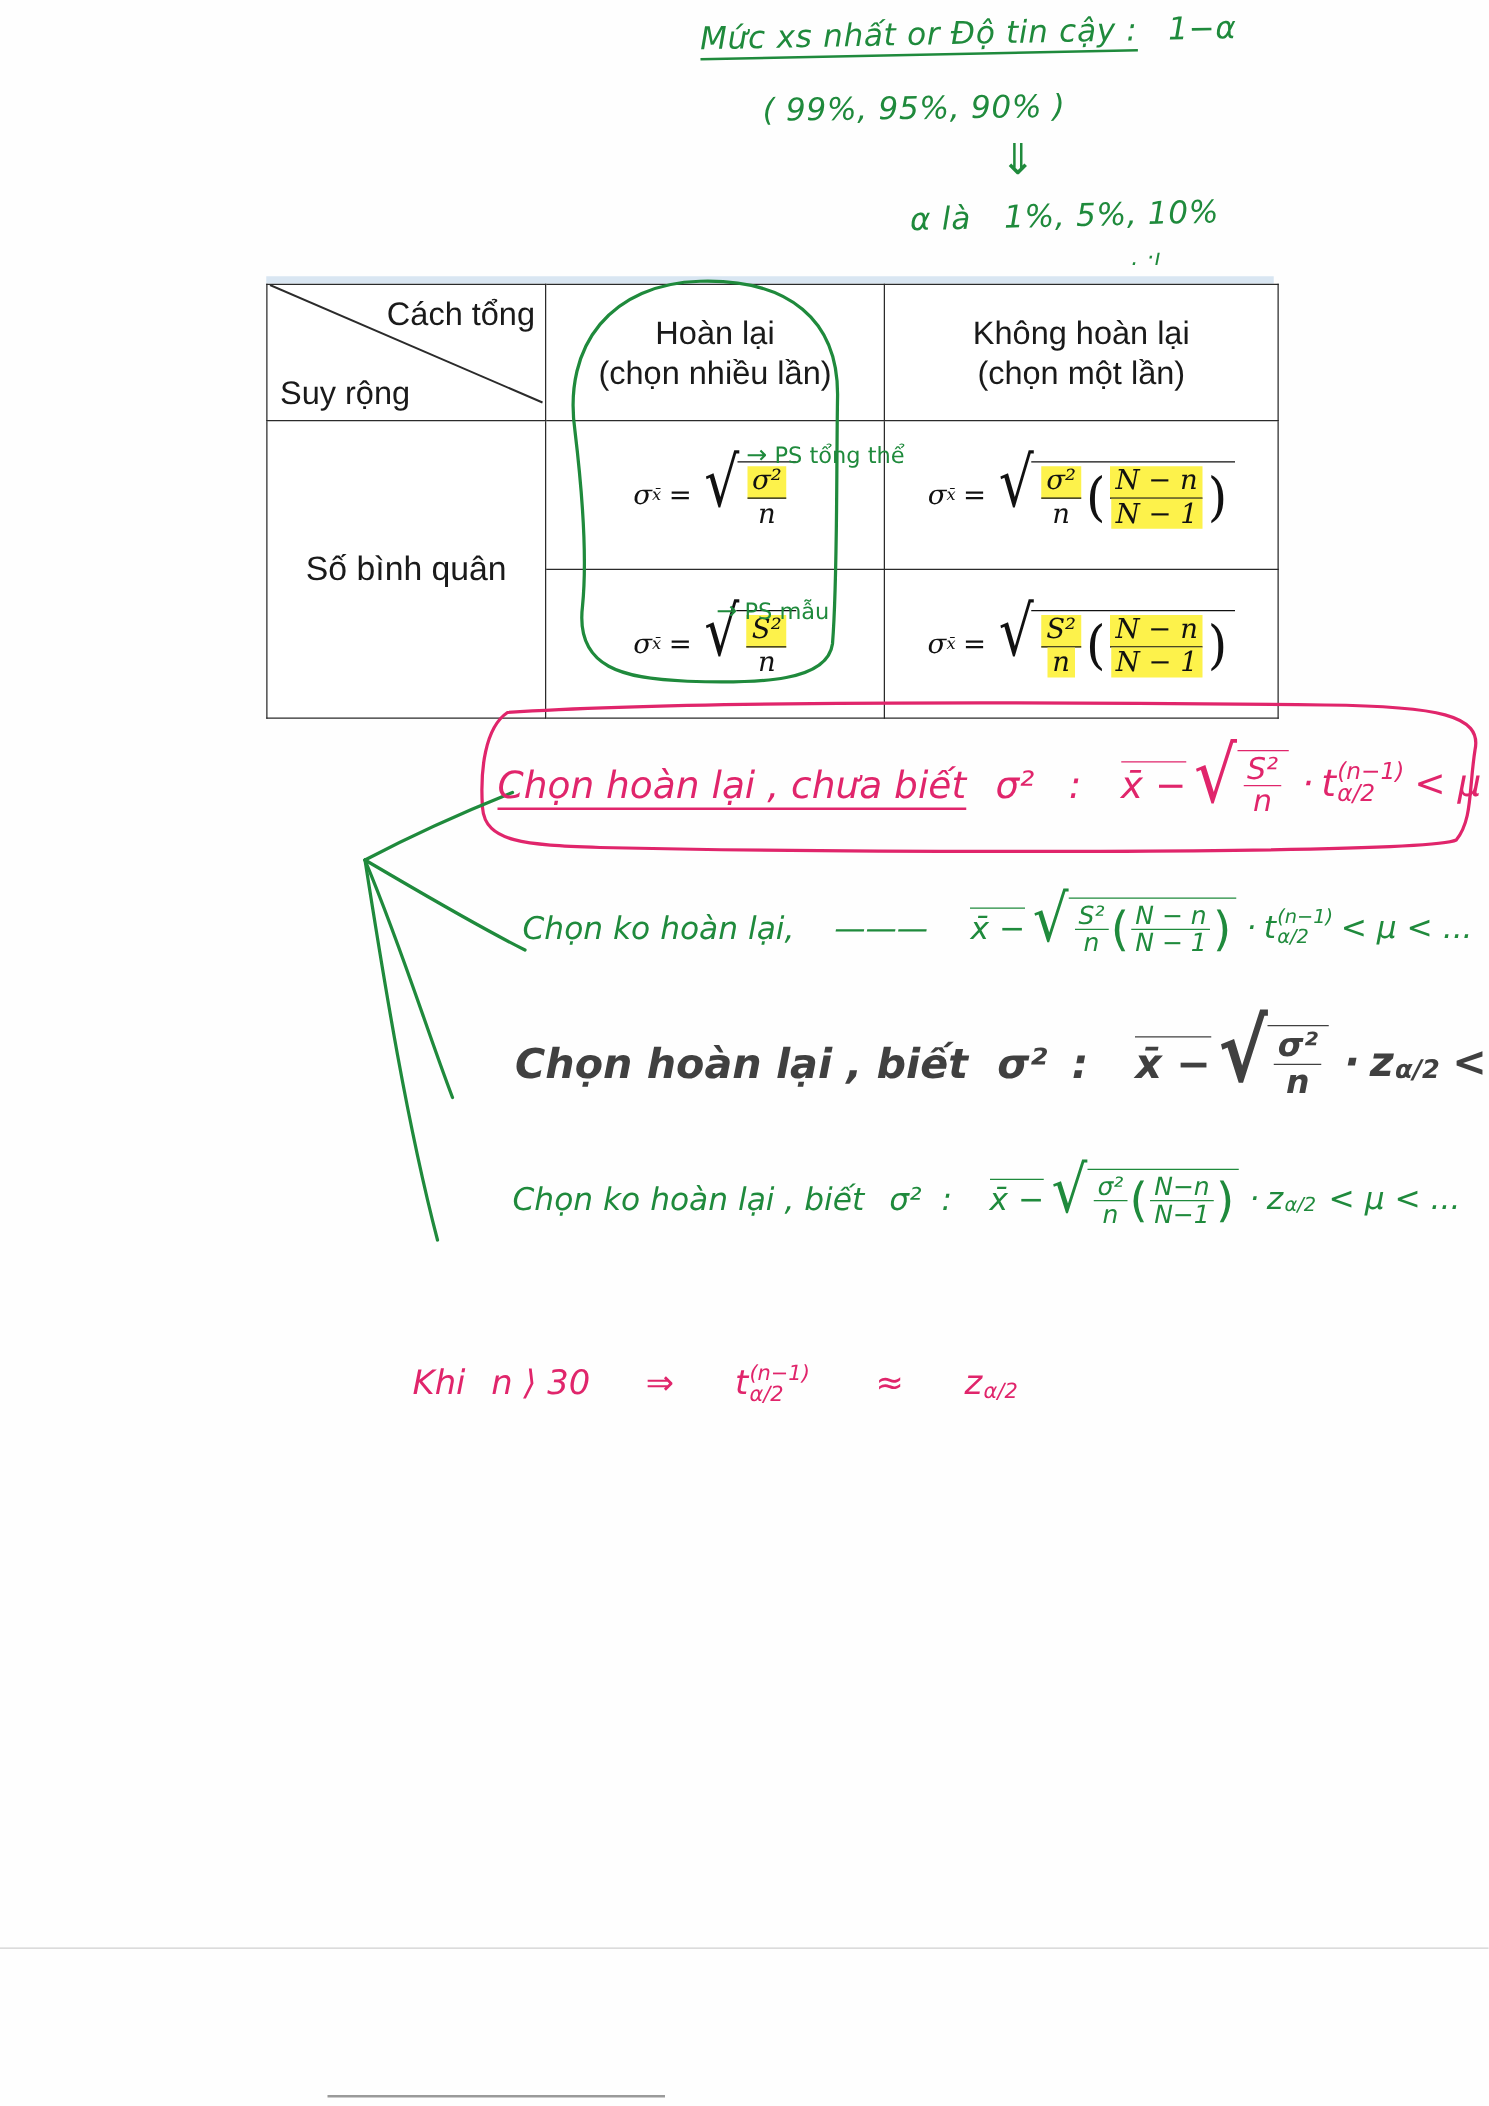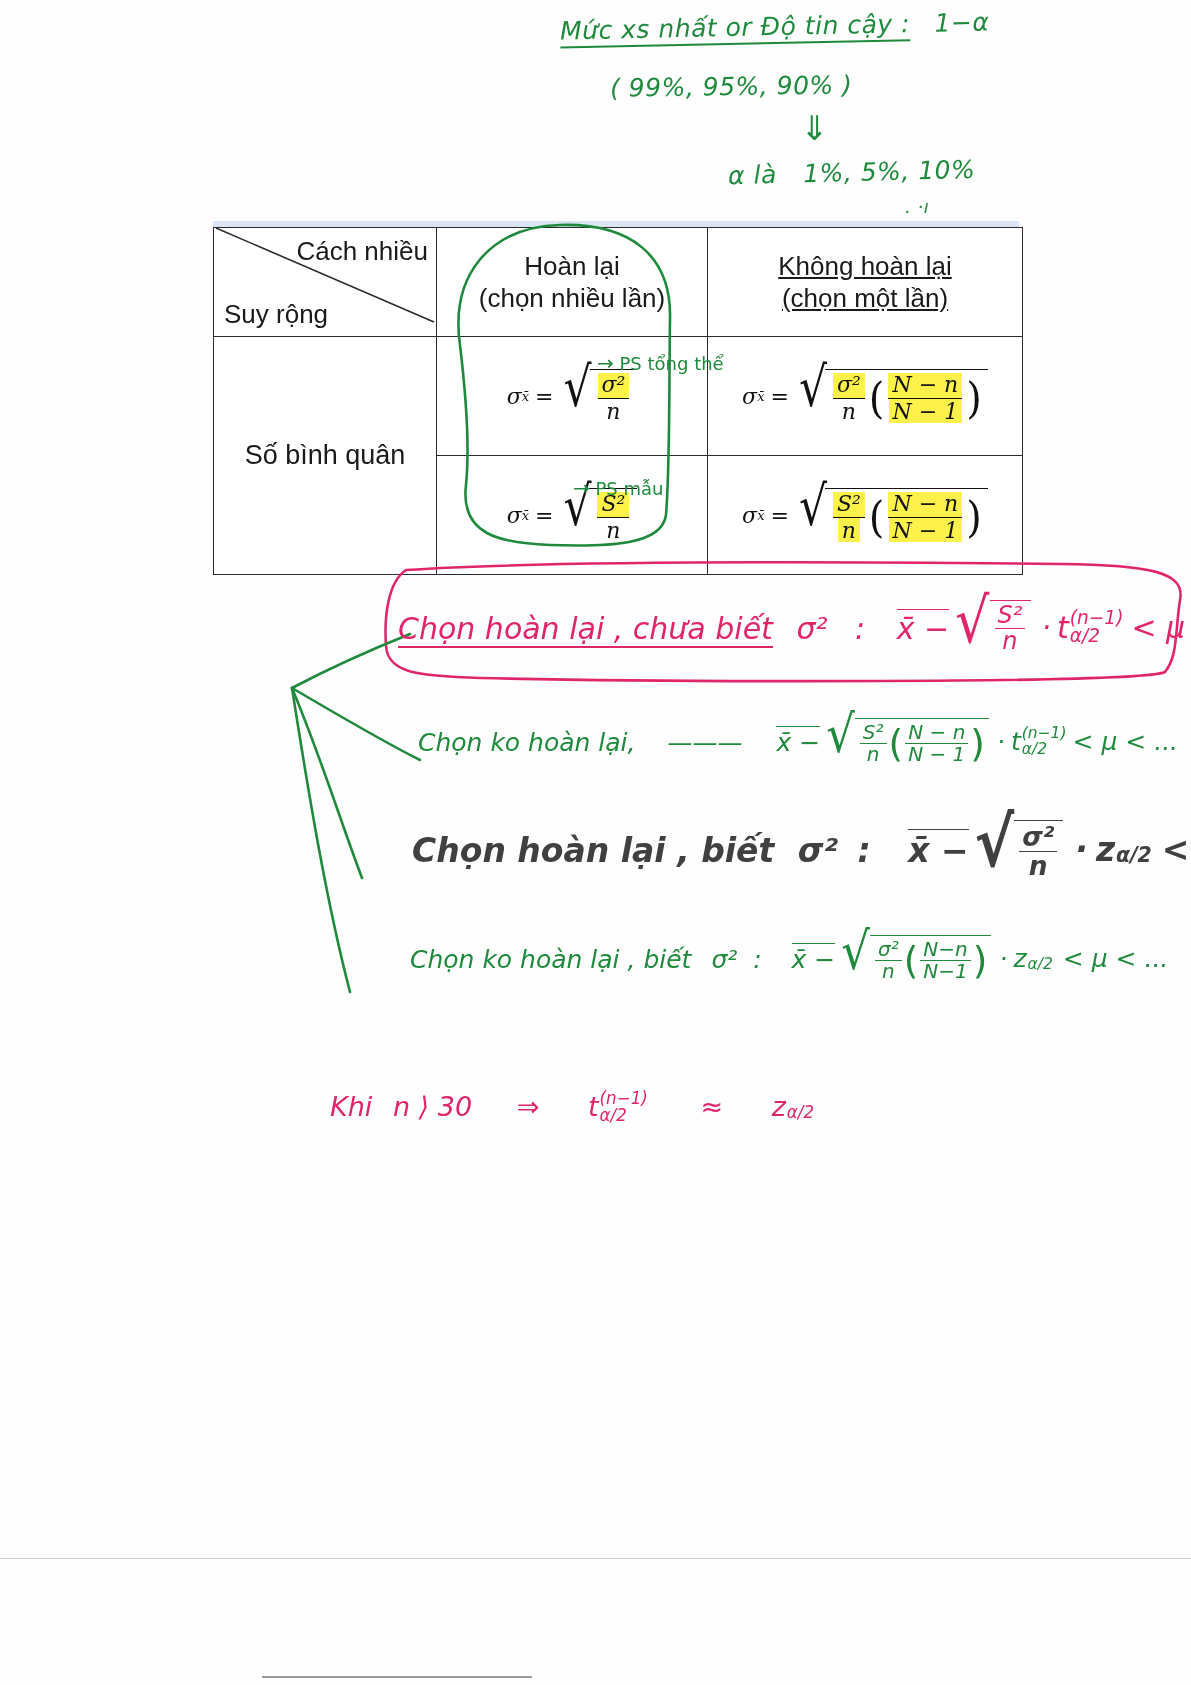--- a/index.html
+++ b/index.html
@@ -82,21 +82,21 @@
   table.main td {
     border: 1.6px solid #2b2b2b;
     vertical-align: middle;
     text-align: center;
     font-family: "Liberation Sans", sans-serif;
     font-style: normal;
     color: #1a1a1a;
   }
   .col1 { width: 222px; }
   .col2 { width: 270px; }
-  .col3 { width: 314px; text-decoration: underline; }
+  .col3 { width: 314px; }
 
   .head-cell {
     height: 96px;
     font-size: 26px;
     line-height: 1.25;
     padding: 6px 0;
   }
   .corner {
     position: relative;
     height: 96px;
@@ -305,21 +305,21 @@
     <div id="table-topline"></div>
     <table class="main">
       <tbody>
           <tr>
         <td class="col1 corner">
           <div class="diag">
             <svg width="222" height="96" viewBox="0 0 222 96">
               <line x1="2" y1="0" x2="220" y2="94" stroke="#2b2b2b" stroke-width="1.6"></line>
             </svg>
           </div>
-          <span class="t1">Cách nhiều</span>
+          <span class="t1">Cách tổng</span>
           <span class="t2">Suy rộng</span>
         </td>
         <td class="col2 head-cell">
           <div>Hoàn lại</div>
           <div>(chọn nhiều lần)</div>
         </td>
         <td class="col3 head-cell">
           <div>Không hoàn lại</div>
           <div>(chọn một lần)</div>
         </td>

